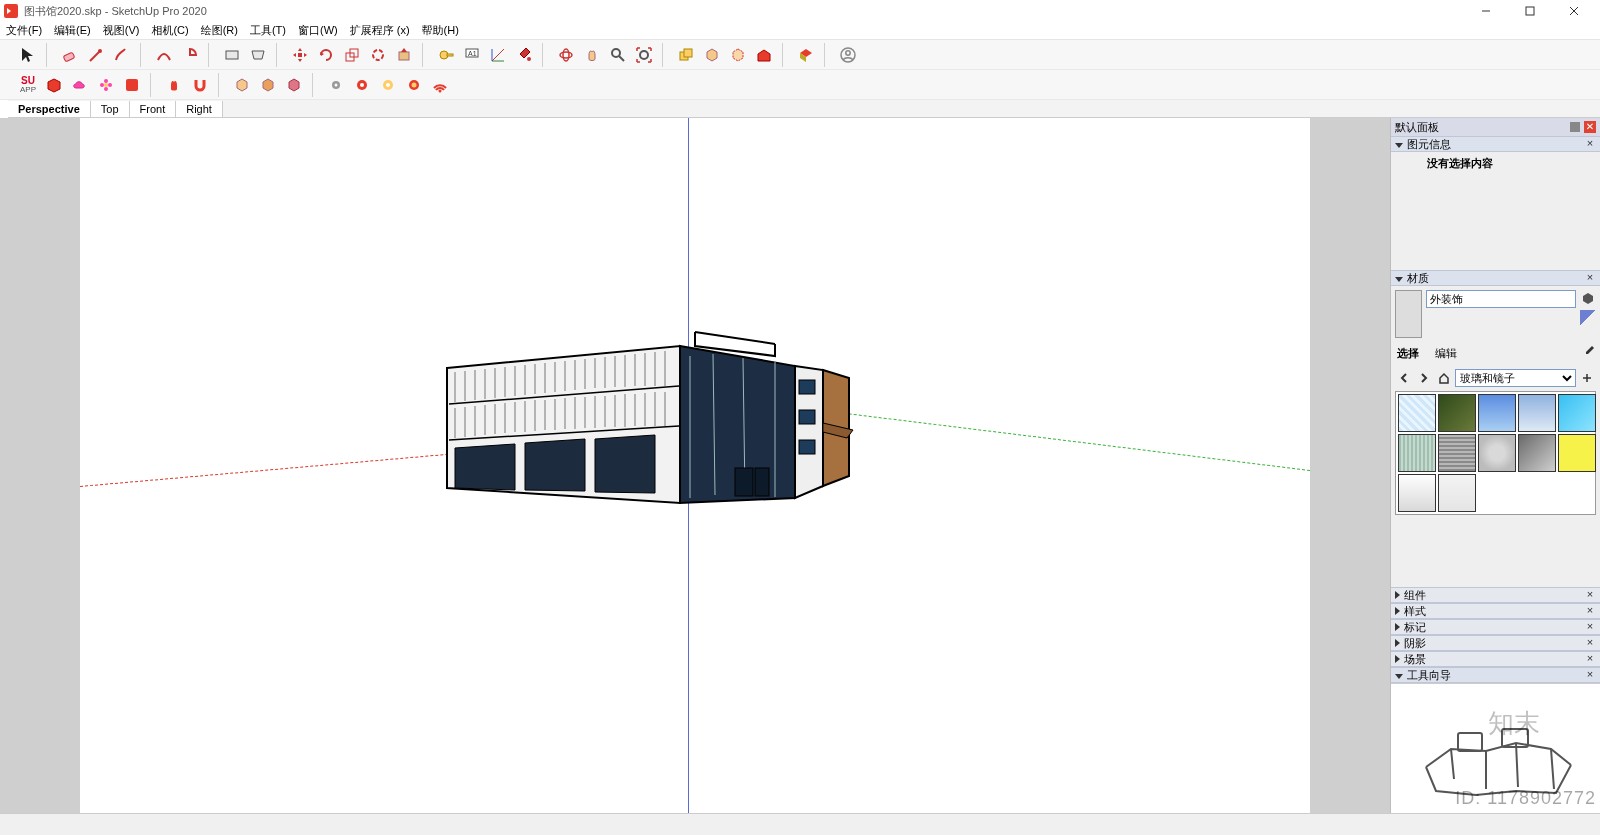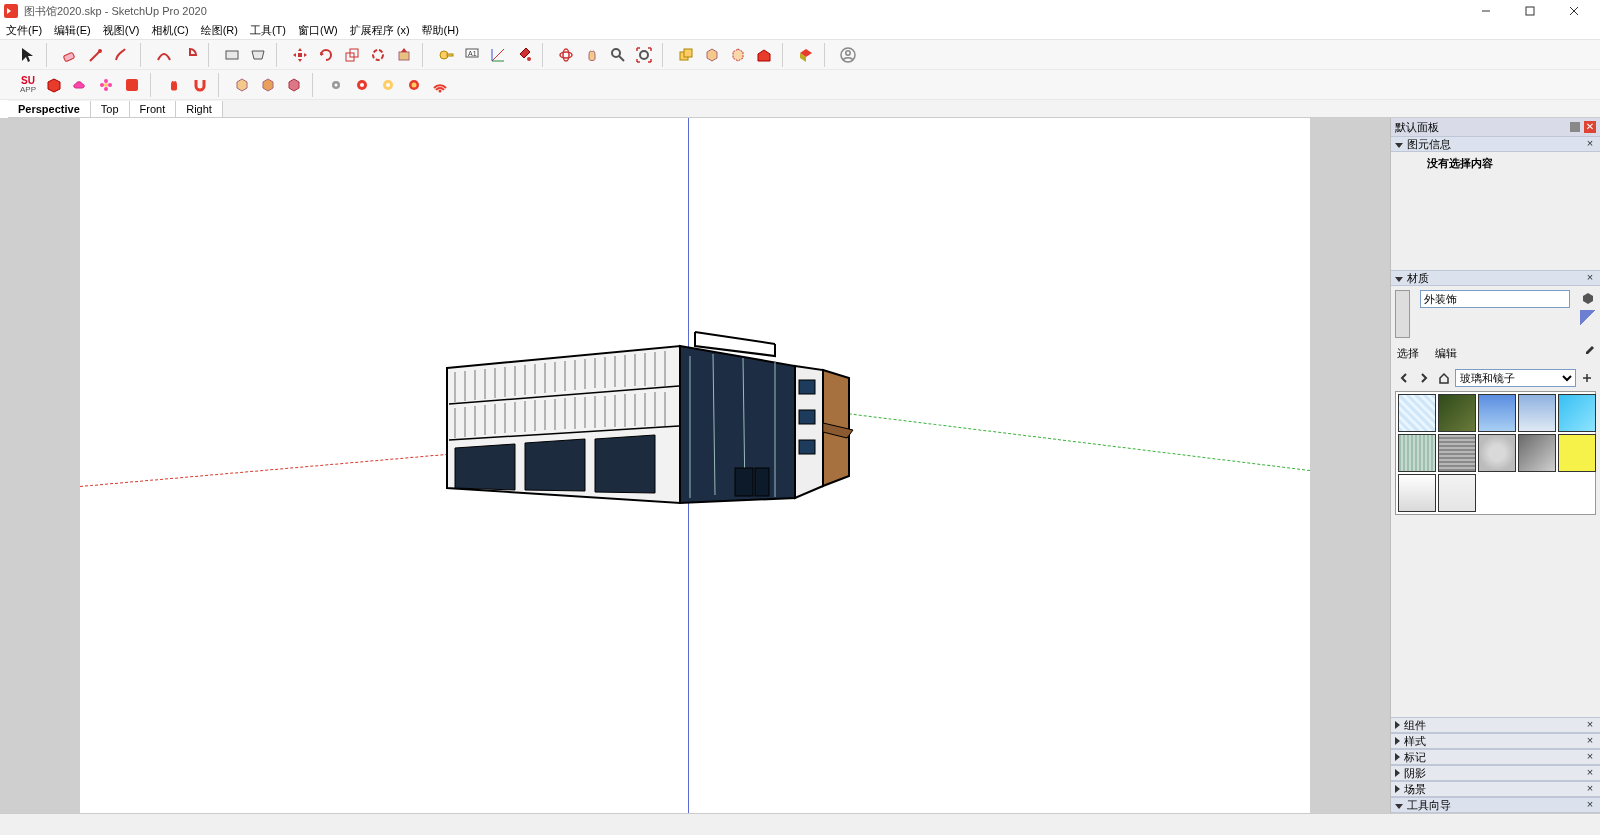--- a/index.html
+++ b/index.html
@@ -57,31 +57,31 @@
   .tt-close{width:12px;height:12px;background:#d43; color:#fff; font-size:10px; line-height:12px; text-align:center;}
   .panel-head{display:flex;align-items:center;background:#dbe1ed;height:16px;font-size:11px;padding:0 4px;justify-content:space-between;border-top:1px solid #bfc6d6;border-bottom:1px solid #bfc6d6;}
   .panel-head.collapsed{background:#e5e8ef;}
   .panel-head .arrow{display:inline-block;width:0;height:0;margin-right:4px;}
   .panel-head.expanded .arrow{border-left:4px solid transparent;border-right:4px solid transparent;border-top:5px solid #333;}
   .panel-head.collapsed .arrow{border-top:4px solid transparent;border-bottom:4px solid transparent;border-left:5px solid #333;}
   .panel-head .x{width:12px;height:12px;text-align:center;line-height:11px;font-size:11px;color:#333;}
   .panel-body{background:#efefef;padding:4px;font-size:11px;}
   .entity-empty{height:118px; display:flex; align-items:flex-start; justify-content:flex-start; font-weight:bold; padding:4px;margin-left:32px;}
 
-  .mat-preview-row{display:flex; gap:10px; align-items:flex-start;}
+  .mat-preview-row{display:flex; gap:4px; align-items:flex-start;}
   .mat-preview{width:48px;height:48px;background:#ddd;border:1px solid #999;}
   .mat-name-input{flex:1;height:18px;border:1px solid #7a9cc6;font-size:11px;padding:0 3px;background:#fff;}
   .mat-side-icons{display:flex;flex-direction:column;gap:4px;}
   .mat-side-icons .sicon{width:16px;height:16px;display:flex;align-items:center;justify-content:center;}
   .mat-preview-tri{position:relative; width:16px;height:16px;}
   .mat-preview-tri::before{content:"";position:absolute;inset:0;background:linear-gradient(135deg,#6d7fd0 50%, transparent 50%);} 
 
   .mat-tabs{display:flex;gap:12px;margin-top:6px;font-size:11px;}
   .mat-tabs .mt{padding:2px 2px;border-bottom:2px solid transparent;cursor:pointer;}
-  .mat-tabs .mt.active{font-weight:normal;}
+  .mat-tabs .mt.active{font-weight:bold;}
   .mat-tabs .eyedrop{margin-left:auto;}
 
   .mat-nav{display:flex;align-items:center;gap:2px;margin-top:4px;}
   .mat-nav .nav-btn{width:18px;height:18px;display:flex;align-items:center;justify-content:center;border:1px solid transparent;}
   .mat-nav select{flex:1;height:18px;font-size:11px;border:1px solid #7a9cc6;background:#fff;}
 
   .mat-grid{display:grid;grid-template-columns:repeat(5,38px);gap:2px;margin-top:4px; background:#fff; padding:2px; border:1px solid #999; min-height:120px; align-content:start;}
   .swatch{width:38px;height:38px;border:1px solid #333;background:#ccc;}
 
   .guide-body{background:#fff;height:130px;border-top:1px solid #ccc;display:flex;align-items:center;justify-content:center;position:relative;}
@@ -604,16 +604,29 @@
         <span class="x">×</span>
       </div>
     <div class="panel-head collapsed">
         <span><span class="arrow"></span><span>场景</span></span>
         <span class="x">×</span>
       </div>
     <div class="panel-head expanded">
         <span><span class="arrow"></span><span>工具向导</span></span>
         <span class="x">×</span>
       </div>
+    <div class="guide-body">
+      <svg width="180" height="100" viewBox="0 0 180 100">
+        <g fill="none" stroke="#555" stroke-width="2">
+          <path d="M20 68 L45 50 L80 52 L110 44 L145 50 L165 66"></path>
+          <path d="M20 68 L30 92 L70 96 L110 92 L150 94 L165 66"></path>
+          <path d="M45 50 L48 80 M80 52 L80 90 M110 44 L112 88 M145 50 L148 90"></path>
+          <rect x="52" y="34" width="24" height="18" rx="2"></rect>
+          <rect x="96" y="30" width="26" height="18" rx="2"></rect>
+        </g>
+      </svg>
+      <div class="wm-text">知末</div>
+      <div class="wm-id">ID: 1178902772</div>
+    </div>
   </div>
 </div>
 
 <div class="statusbar"></div>
 
 </body></html>

